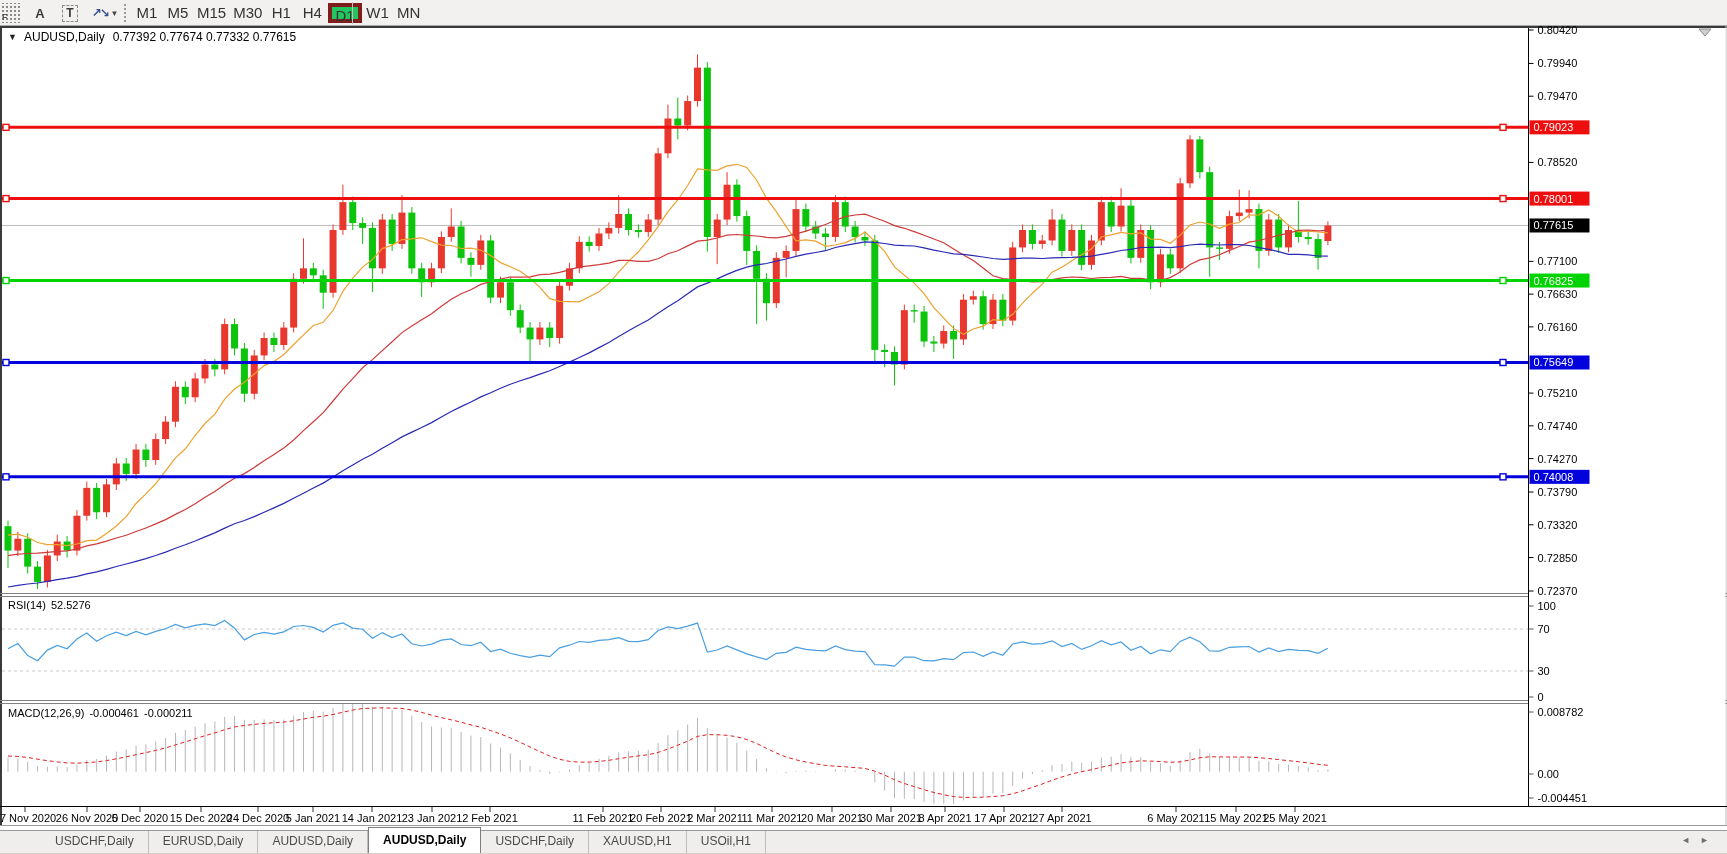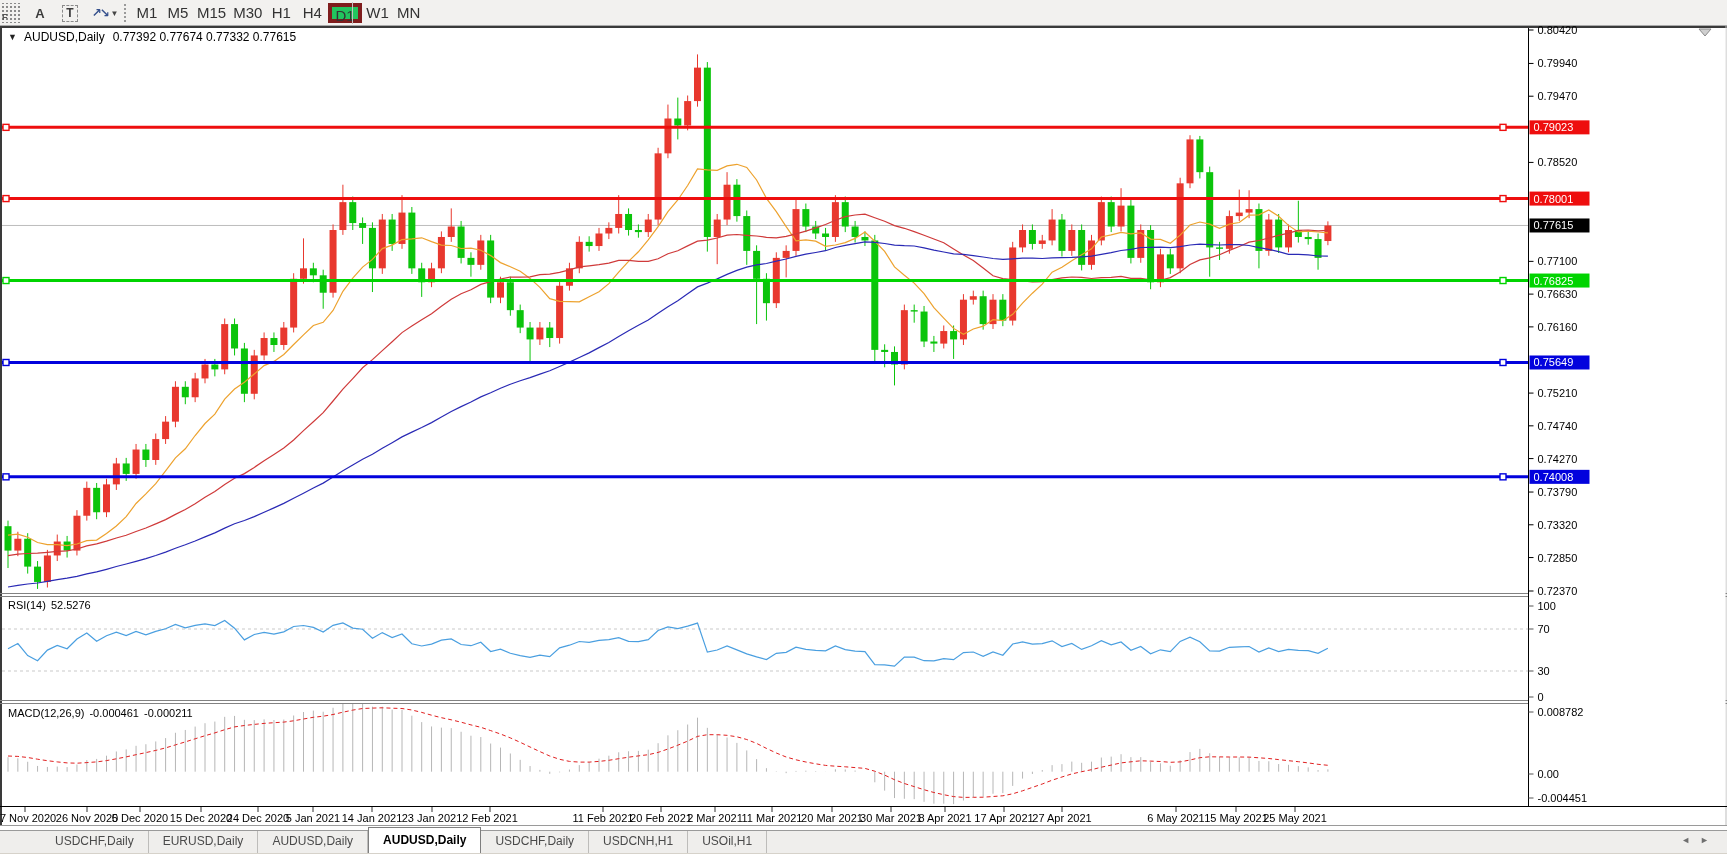--- a/index.html
+++ b/index.html
@@ -641,21 +641,21 @@
       <text x="8" y="691" font-size="11" fill="#000"><tspan>MACD(12,26,9)</tspan><tspan dx="5">-0.000461</tspan><tspan dx="5">-0.000211</tspan></text>
     </svg>
 
   <div class="tabbar">
     <div class="tabs" id="tabs">
         <div class="tab">USDCHF,Daily</div>
         <div class="tab">EURUSD,Daily</div>
         <div class="tab">AUDUSD,Daily</div>
         <div class="tab active">AUDUSD,Daily</div>
         <div class="tab">USDCHF,Daily</div>
-        <div class="tab">USDCNH,H1</div>
+        <div class="tab">XAUUSD,H1</div>
         <div class="tab">USOil,H1</div>
       </div>
     <div class="tabscroll">
       <span>◄</span><span>►</span>
     </div>
   </div>
   <div class="bottomstrip"></div>
 </div>
 
 </body></html>

